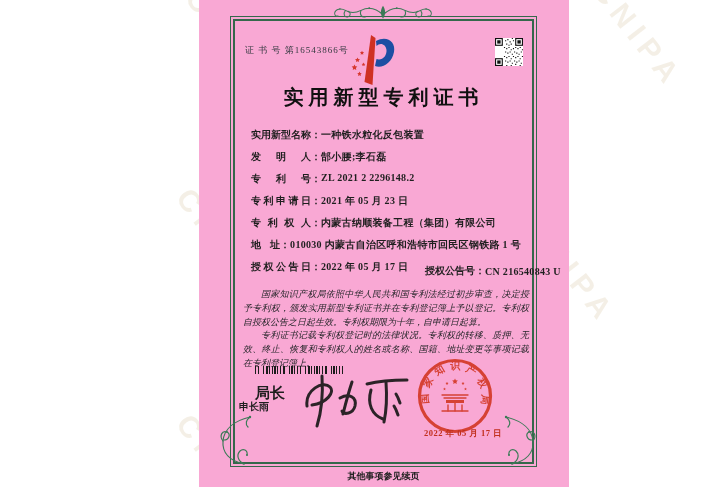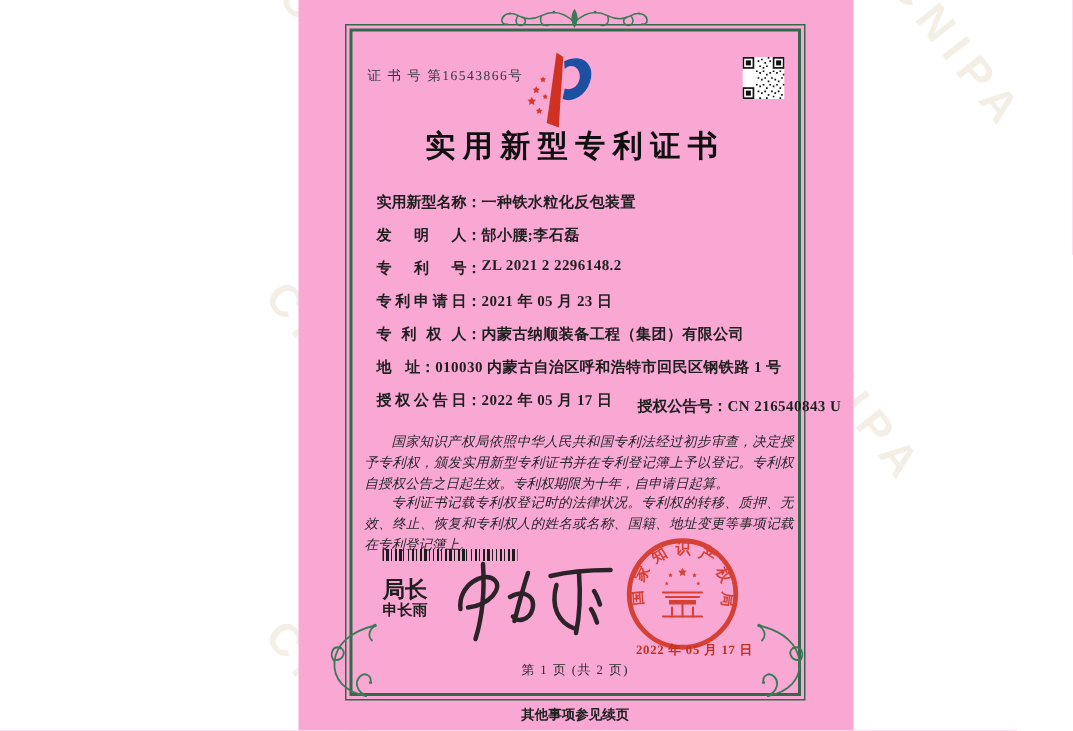--- a/index.html
+++ b/index.html
@@ -33,21 +33,21 @@
   .pair2{position:absolute;left:174px;top:0;height:22px;display:flex;align-items:center;}
   
   .paras{position:absolute;left:44px;top:288px;width:286px;}
   .paras p{margin:0;text-indent:2em;font-size:9px;line-height:13.8px;text-align:justify;
            font-style:italic;font-weight:500;color:#26262a;}
   
   .barcode{position:absolute;left:56px;top:366px;width:90px;height:8px;
            background:repeating-linear-gradient(90deg,#1c1c1c 0 1px,transparent 1px 2.6px,
                       #1c1c1c 2.6px 4.4px,transparent 4.4px 5.6px,#1c1c1c 5.6px 6.2px,transparent 6.2px 8.4px);}
   .director-title{position:absolute;left:56px;top:384px;font-size:15px;font-weight:700;}
-  .director-name{position:absolute;left:56px;top:400px;font-size:10px;font-weight:700;}
+  .director-name{position:absolute;left:40px;top:400px;font-size:10px;font-weight:700;}
   .signature{position:absolute;left:96px;top:370px;}
   .seal{position:absolute;left:216px;top:356px;opacity:.93;}
   .seal-date{position:absolute;left:214px;top:428px;width:100px;text-align:center;
              font-size:8.5px;font-weight:700;color:#c2301e;letter-spacing:.5px;z-index:3;}
   .pageinfo{position:absolute;left:31px;top:441px;width:307px;text-align:center;
             font-size:8.5px;letter-spacing:1px;color:#2a2a2a;}
   .footnote{position:absolute;left:31px;top:470px;width:307px;text-align:center;
             font-size:9px;font-weight:600;color:#222;}
   svg{display:block;}
 </style>
@@ -248,17 +248,16 @@
         <path d="M27 39 L53 39"></path>
           <path d="M29 42 L51 42"></path>
         <path d="M33 49 V55"></path>
           <path d="M40 47 V55"></path>
           <path d="M47 49 V55"></path>
           <path d="M27 55 H53"></path>
       </g>
     </svg>
     <div class="seal-date">2022 年 05 月 17 日</div>
 
-    <div class="pageinfo">第 1 页 (共 2 页)</div>
     <div class="footnote">其他事项参见续页</div>
 
   </div>
 </div>
 
 </body></html>

